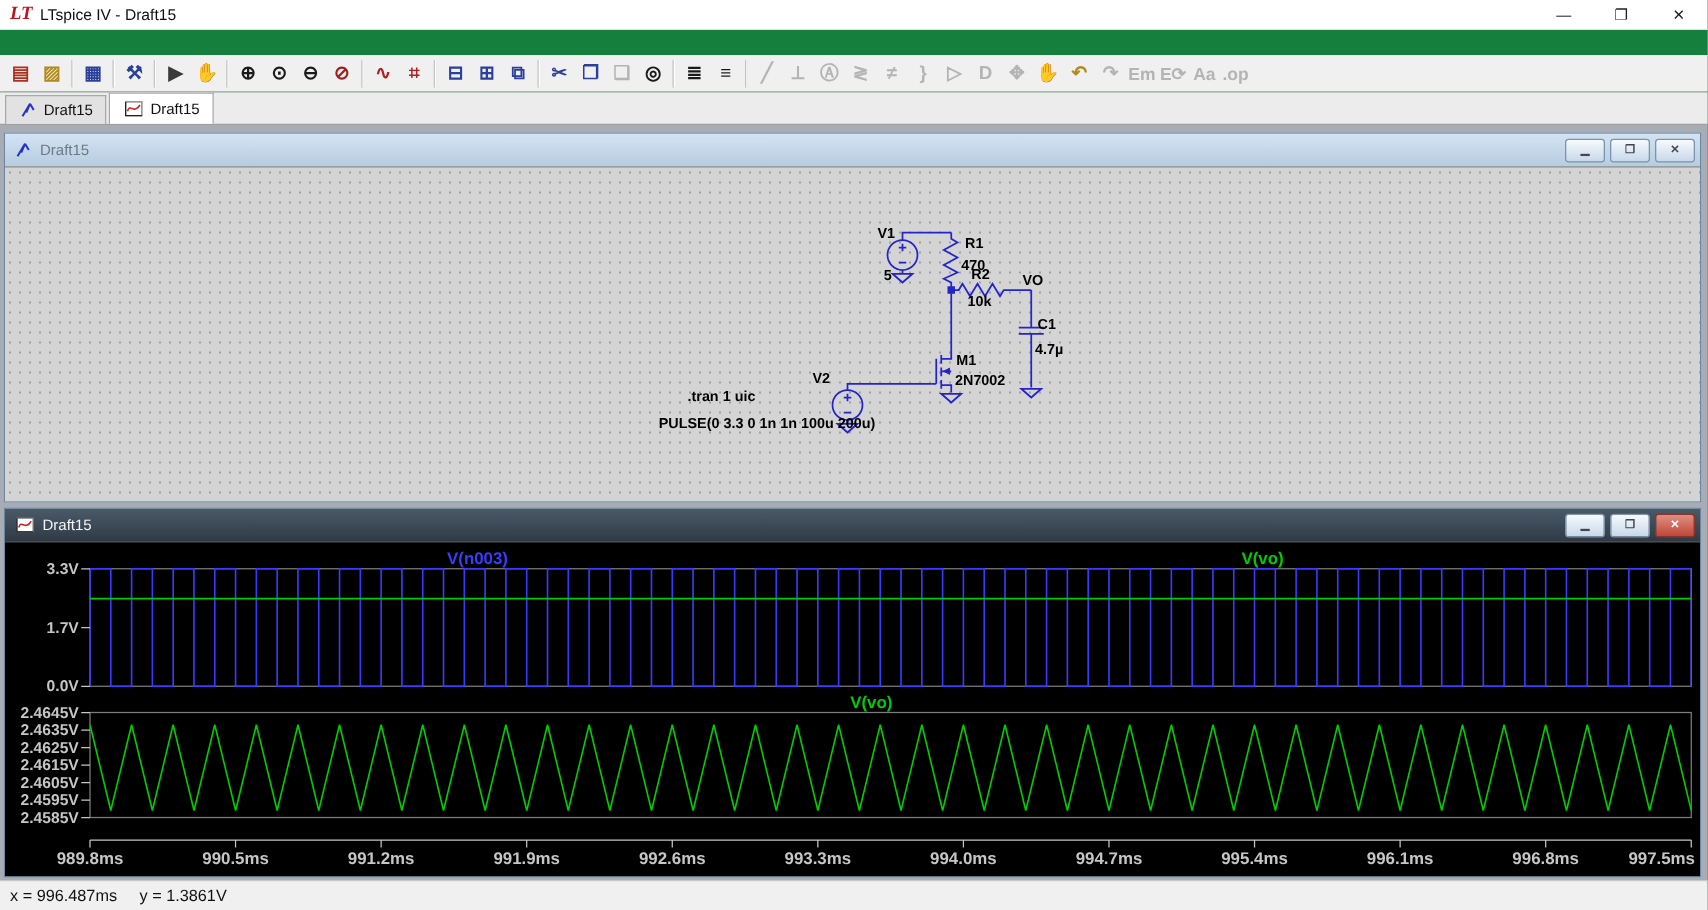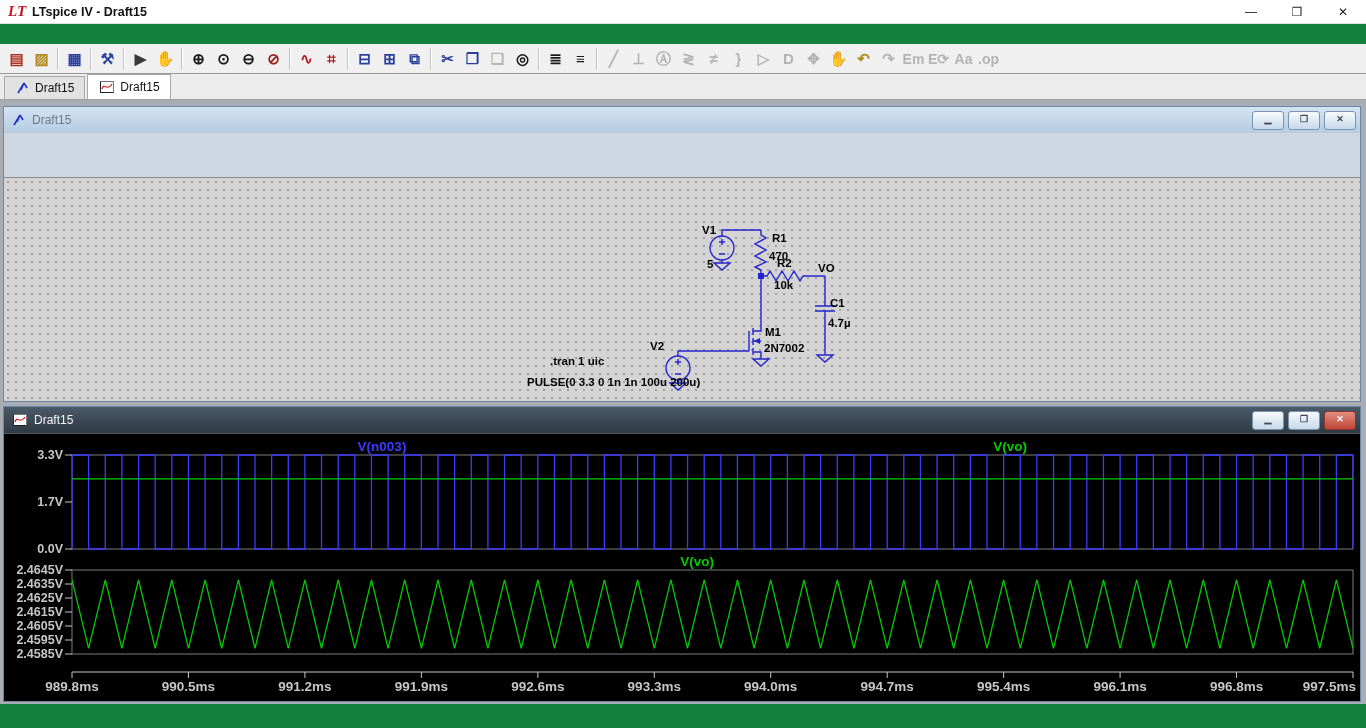--- a/index.html
+++ b/index.html
@@ -5,21 +5,21 @@
   html,body{margin:0;padding:0;}
   body{width:1366px;height:728px;overflow:hidden;font-family:"Liberation Sans",sans-serif;
        -webkit-font-smoothing:antialiased;background:#a8adb5;}
   .app{position:relative;width:1366px;height:728px;background:#15803d;}
 
   
   .titlebar{position:absolute;left:0;top:0;width:100%;height:24px;background:#ffffff;
             display:flex;align-items:center;border-bottom:1px solid #e3e3e3;box-sizing:border-box;}
   .lt-logo{font-family:"Liberation Serif",serif;font-style:italic;font-weight:bold;color:#c41220;
            font-size:15px;margin:0 6px 0 8px;line-height:1;}
-  .title-text{font-size:12.5px;color:#111;font-weight:bold;}
+  .title-text{font-size:12.5px;color:#111;}
   .win-controls{margin-left:auto;display:flex;align-items:center;height:100%;}
   .win-btn{width:46px;height:100%;text-align:center;line-height:24px;font-size:12px;color:#222;cursor:default;}
 
   
   .menubar{position:absolute;left:0;top:24px;width:100%;height:20px;background:#f0f0f0;
            display:flex;align-items:center;font-size:12.5px;color:#111;}
   .menu-item{padding:0 8px;line-height:20px;}
   .menu-item u{text-decoration:underline;}
 
   
@@ -47,21 +47,21 @@
   .child-title-label{font-size:12px;}
   .child-buttons{margin-left:auto;display:flex;gap:4px;}
   .child-btn{width:30px;height:17px;border:1px solid #7b93ab;border-radius:3px;
              background:linear-gradient(#f6fafd,#c8d8e9);color:#445;font-size:9px;line-height:15px;
              text-align:center;font-weight:bold;cursor:default;}
   .child-btn.close-red{background:linear-gradient(#df8f82,#bf4638);border-color:#8f3327;color:#fff;}
 
   
   .schematic-canvas{position:absolute;left:0;top:26px;right:0;bottom:0;background-color:#d4d4d4;
      background-image:radial-gradient(circle,#9f9f9f 0.8px,transparent 1px);background-size:8px 8px;
-     border-top:1px solid #8a8a8a;margin-top:44px;}
+     border-top:1px solid #8a8a8a;}
   .schematic-canvas svg{position:absolute;left:0;top:0;}
 
   
   .wave-client{position:absolute;left:0;top:26px;right:0;bottom:0;background:#000;border-top:1px solid #555;text-align:right;}
   .wave-client svg{position:absolute;left:0;top:0;}
 
   
   .statusbar{position:absolute;left:0;top:704px;width:100%;height:24px;background:#f0f0f0;
              border-top:1px solid #c8c8c8;box-sizing:border-box;display:flex;align-items:center;
              font-size:13px;color:#111;padding-left:8px;}
@@ -295,14 +295,18 @@
             <text x="693" y="132" fill="#00cc00" text-anchor="middle" font-size="13.5" font-weight="bold">V(vo)</text>
             <polyline points="68,115 68,21 84.63636363636354,21 84.63636363636354,115 101.27272727272708,115 101.27272727272708,21 117.90909090909062,21 117.90909090909062,115 134.54545454545416,115 134.54545454545416,21 151.1818181818177,21 151.1818181818177,115 167.81818181818124,115 167.81818181818124,21 184.45454545454479,21 184.45454545454479,115 201.09090909090833,115 201.09090909090833,21 217.72727272727187,21 217.72727272727187,115 234.3636363636354,115 234.3636363636354,21 250.99999999999895,21 250.99999999999895,115 267.6363636363625,115 267.6363636363625,21 284.272727272726,21 284.272727272726,115 300.9090909090895,115 300.9090909090895,21 317.545454545453,21 317.545454545453,115 334.18181818181654,115 334.18181818181654,21 350.81818181818005,21 350.81818181818005,115 367.45454545454356,115 367.45454545454356,21 384.0909090909071,21 384.0909090909071,115 400.7272727272706,115 400.7272727272706,21 417.3636363636341,21 417.3636363636341,115 433.9999999999976,115 433.9999999999976,21 450.6363636363611,21 450.6363636363611,115 467.27272727272464,115 467.27272727272464,21 483.90909090908815,21 483.90909090908815,115 500.54545454545166,115 500.54545454545166,21 517.1818181818152,21 517.1818181818152,115 533.8181818181787,115 533.8181818181787,21 550.4545454545422,21 550.4545454545422,115 567.0909090909057,115 567.0909090909057,21 583.7272727272692,21 583.7272727272692,115 600.3636363636327,115 600.3636363636327,21 616.9999999999962,21 616.9999999999962,115 633.6363636363598,115 633.6363636363598,21 650.2727272727233,21 650.2727272727233,115 666.9090909090868,115 666.9090909090868,21 683.5454545454503,21 683.5454545454503,115 700.1818181818138,115 700.1818181818138,21 716.8181818181773,21 716.8181818181773,115 733.4545454545408,115 733.4545454545408,21 750.0909090909043,21 750.0909090909043,115 766.7272727272679,115 766.7272727272679,21 783.3636363636314,21 783.3636363636314,115 799.9999999999949,115 799.9999999999949,21 816.6363636363584,21 816.6363636363584,115 833.2727272727219,115 833.2727272727219,21 849.9090909090854,21 849.9090909090854,115 866.5454545454489,115 866.5454545454489,21 883.1818181818124,21 883.1818181818124,115 899.818181818176,115 899.818181818176,21 916.4545454545395,21 916.4545454545395,115 933.090909090903,115 933.090909090903,21 949.7272727272665,21 949.7272727272665,115 966.36363636363,115 966.36363636363,21 982.9999999999935,21 982.9999999999935,115 999.636363636357,115 999.636363636357,21 1016.2727272727205,21 1016.2727272727205,115 1032.9090909090842,115 1032.9090909090842,21 1049.5454545454477,21 1049.5454545454477,115 1066.1818181818112,115 1066.1818181818112,21 1082.8181818181747,21 1082.8181818181747,115 1099.4545454545382,115 1099.4545454545382,21 1116.0909090909017,21 1116.0909090909017,115 1132.7272727272652,115 1132.7272727272652,21 1149.3636363636288,21 1149.3636363636288,115 1165.9999999999923,115 1165.9999999999923,21 1182.6363636363558,21 1182.6363636363558,115 1199.2727272727193,115 1199.2727272727193,21 1215.9090909090828,21 1215.9090909090828,115 1232.5454545454463,115 1232.5454545454463,21 1249.1818181818098,21 1249.1818181818098,115 1265.8181818181733,115 1265.8181818181733,21 1282.4545454545369,21 1282.4545454545369,115 1299.0909090909004,115 1299.0909090909004,21 1315.7272727272639,21 1315.7272727272639,115 1332.3636363636274,115 1332.3636363636274,21 1348.999999999991,21 1348.999999999991,115 1349,115" fill="none" stroke="#3b3bff" stroke-width="1.3" clip-path="url(#clipP1)"></polyline>
             <line x1="68" y1="44.887393939393945" x2="1349" y2="44.887393939393945" stroke="#00cc00" stroke-width="1.3"></line>
             <polyline points="68,145.8 84.6,214.4 101.3,145.8 117.9,214.4 134.5,145.8 151.2,214.4 167.8,145.8 184.5,214.4 201.1,145.8 217.7,214.4 234.4,145.8 251,214.4 267.6,145.8 284.3,214.4 300.9,145.8 317.5,214.4 334.2,145.8 350.8,214.4 367.5,145.8 384.1,214.4 400.7,145.8 417.4,214.4 434,145.8 450.6,214.4 467.3,145.8 483.9,214.4 500.5,145.8 517.2,214.4 533.8,145.8 550.5,214.4 567.1,145.8 583.7,214.4 600.4,145.8 617,214.4 633.6,145.8 650.3,214.4 666.9,145.8 683.5,214.4 700.2,145.8 716.8,214.4 733.5,145.8 750.1,214.4 766.7,145.8 783.4,214.4 800,145.8 816.6,214.4 833.3,145.8 849.9,214.4 866.5,145.8 883.2,214.4 899.8,145.8 916.5,214.4 933.1,145.8 949.7,214.4 966.4,145.8 983,214.4 999.6,145.8 1016.3,214.4 1032.9,145.8 1049.5,214.4 1066.2,145.8 1082.8,214.4 1099.5,145.8 1116.1,214.4 1132.7,145.8 1149.4,214.4 1166,145.8 1182.6,214.4 1199.3,145.8 1215.9,214.4 1232.5,145.8 1249.2,214.4 1265.8,145.8 1282.5,214.4 1299.1,145.8 1315.7,214.4 1332.4,145.8 1349,214.4 1349,214.4" fill="none" stroke="#00cc00" stroke-width="1.3" clip-path="url(#clipP2)"></polyline>
           </svg>
       </div>
     </div>
 
   </div>
 
+  <div class="statusbar">
+    <span>x = 996.487ms</span>
+    <span class="yread">y = 1.3861V</span>
+  </div>
 
 </div>
 
 </body></html>

